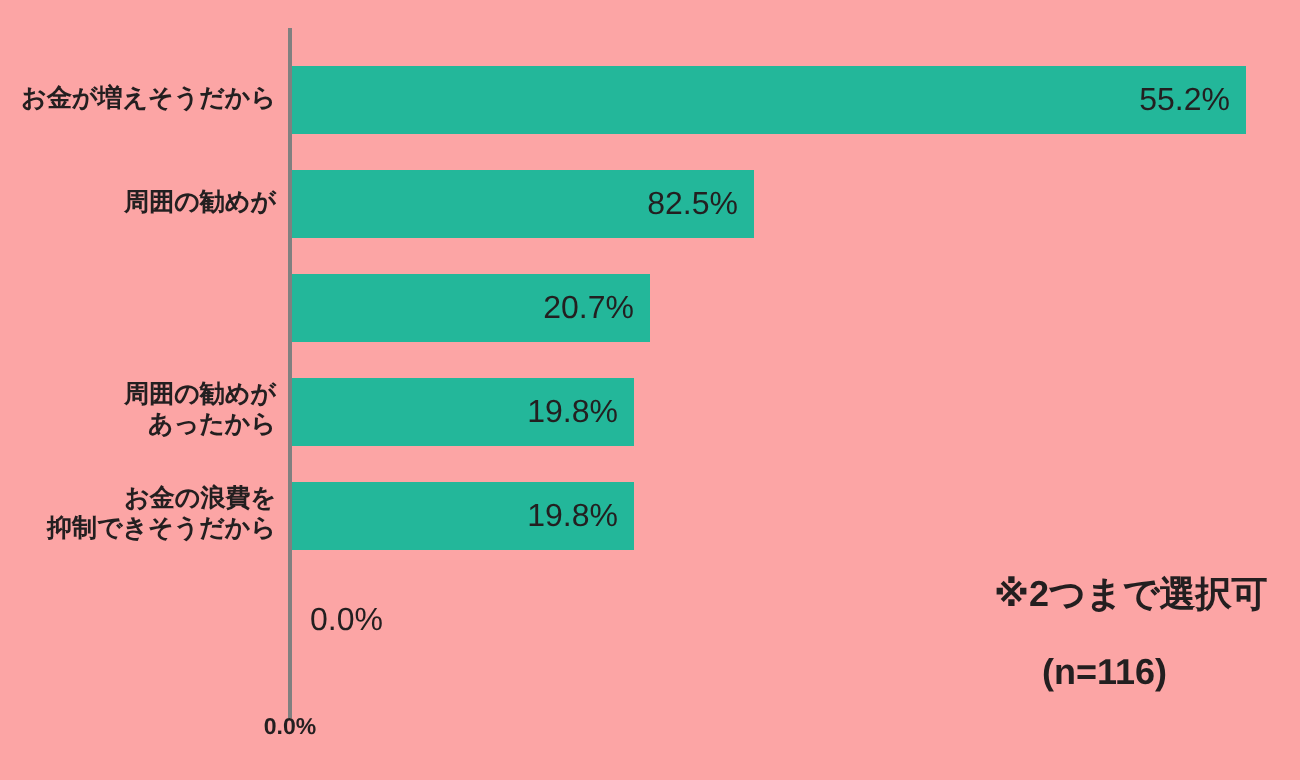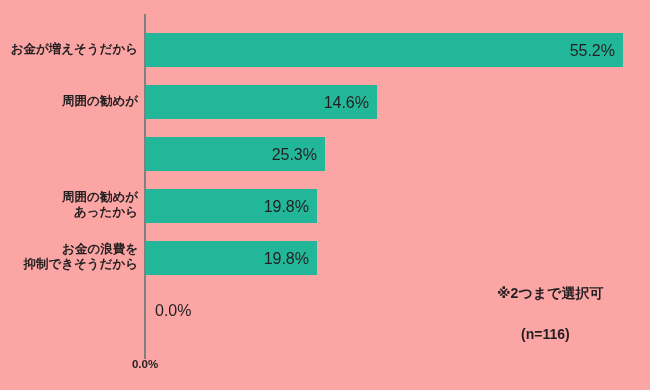--- a/index.html
+++ b/index.html
@@ -96,21 +96,21 @@
     text-align: center;
     font-size: 11.5px;
     font-weight: bold;
     color: #231f20;
   }
 
   
   .note {
     position: absolute;
     text-align: center;
-    font-size: 14px;
+    font-size: 18px;
     font-weight: bold;
     color: #231f20;
     white-space: nowrap;
   }
   .note-select {
     top: 285px;
     left: 497px;
   }
   .note-n {
     top: 312px;
@@ -127,26 +127,26 @@
 
   <div class="row" style="top:33px;">
     <div class="cat-label single">お金が増えそうだから</div>
     <div class="bar" style="width:477px;"></div>
     <div class="bar-value inside" style="left:615px;">55.2%</div>
   </div>
 
   <div class="row" style="top:85px;">
     <div class="cat-label single">周囲の勧めが</div>
     <div class="bar" style="width:231px;"></div>
-    <div class="bar-value inside" style="left:369px;">14.6%</div>
+    <div class="bar-value inside" style="left:369px;">82.5%</div>
   </div>
 
   <div class="row" style="top:137px;">
     <div class="bar" style="width:179px;"></div>
-    <div class="bar-value inside" style="left:317px;">25.3%</div>
+    <div class="bar-value inside" style="left:317px;">20.7%</div>
   </div>
 
   <div class="row" style="top:189px;">
     <div class="cat-label multi">周囲の勧めが
 あったから</div>
     <div class="bar" style="width:171px;"></div>
     <div class="bar-value inside" style="left:309px;">19.8%</div>
   </div>
 
   <div class="row" style="top:241px;">

